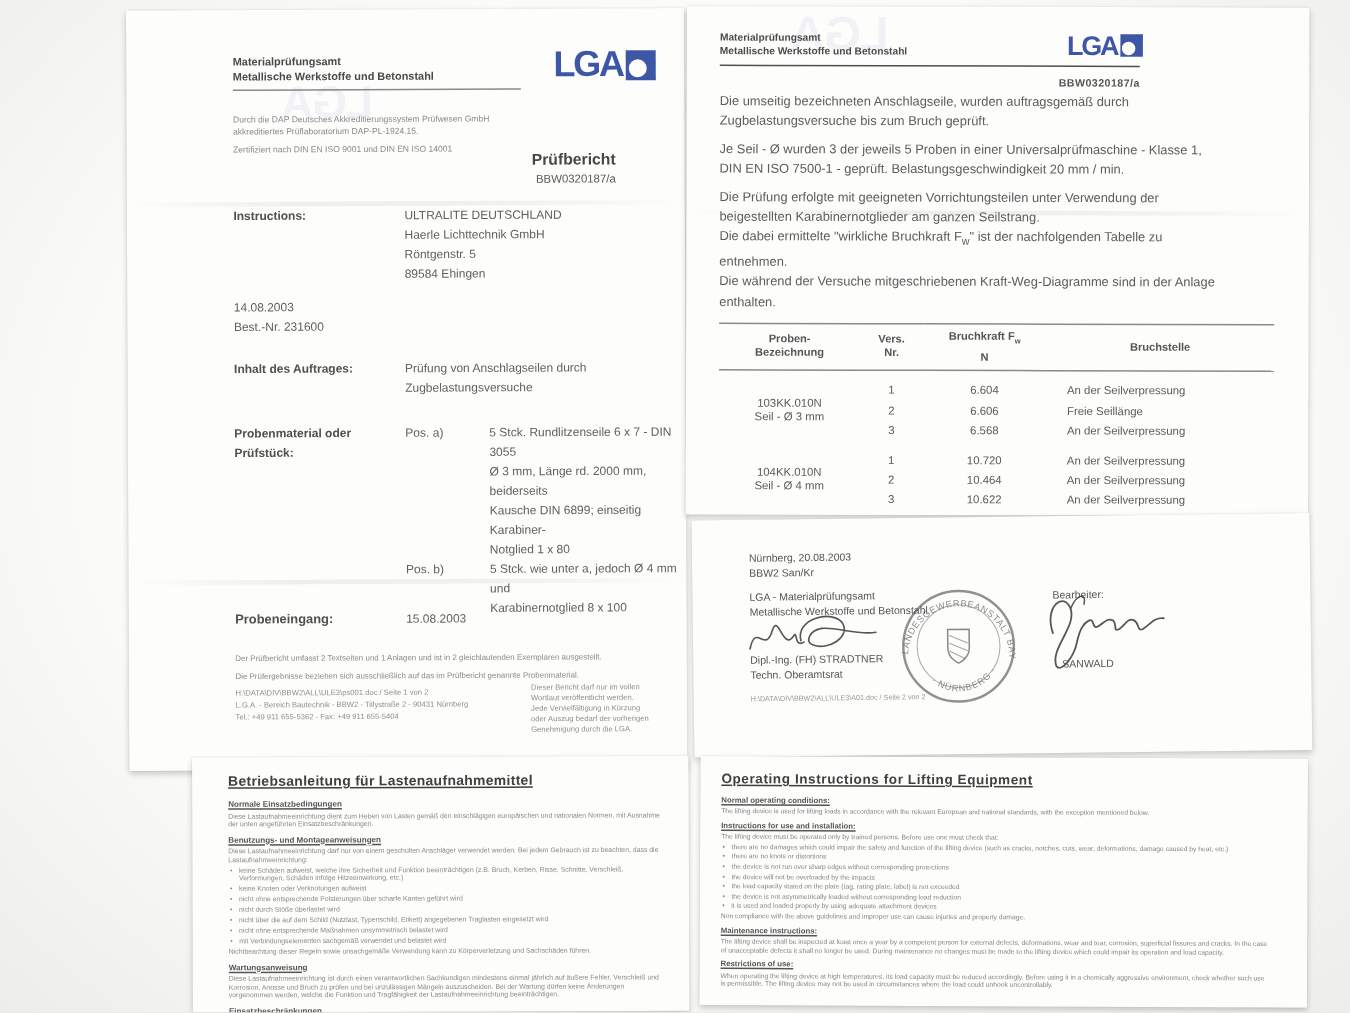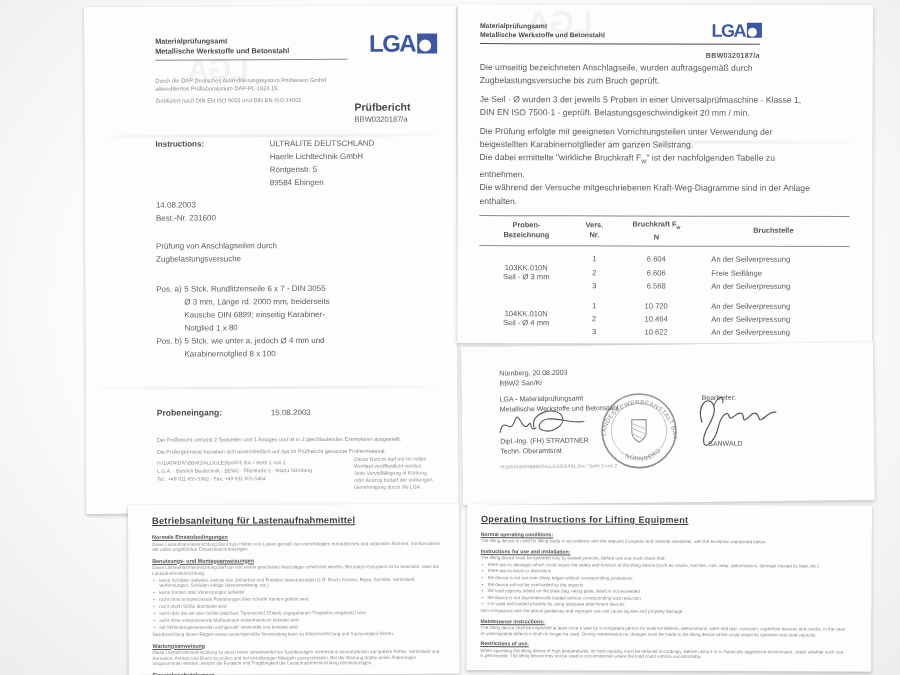--- a/index.html
+++ b/index.html
@@ -32,27 +32,27 @@
   .logo-sm .logo-sq { width:15px; height:15px; }
   .logo-sm .logo-sq::after { width:9px; height:9px; }
 
   
   .p1-header { display:flex; align-items:flex-start; padding:30px 19px 0 71px; }
   .office { font-size:7.3px; font-weight:bold; color:#4a4a4a; line-height:9.5px; }
   .p1-office { border-bottom:1px solid #8a8a8a; padding-bottom:4px; width:192px; }
   .p1-header .logo { margin-left:auto; margin-top:-4px; }
   .p1-accr { position:absolute; left:71px; top:70px; font-size:5.7px; color:#8a8a8a; line-height:8px; }
   .p1-cert { position:absolute; left:71px; top:91px; font-size:5.7px; color:#8a8a8a; }
-  .p1-report { position:absolute; left:270px; top:95px; }
+  .p1-report { position:absolute; left:270px; top:95px;text-align:right; }
   .p1-report-title { font-size:10.5px; font-weight:bold; color:#474747; }
   .p1-report-no { font-size:7.6px; color:#5a5a5a; margin-top:2px; }
   .p1-row { position:absolute; left:71px; display:flex; }
   .p1-label { width:114px; font-size:8px; font-weight:bold; color:#4f4f4f; line-height:13px; flex:none; }
   .p1-value { font-size:8px; color:#5f5f5f; line-height:13px; }
-  .pos-row { display:flex; }
+  .pos-row { display:flex;gap:28px; }
   .pos-key { width:28px; flex:none; }
   .p1-foot { position:absolute; left:71px; font-size:5.3px; color:#8a8a8a; }
   .p1-fileblock { position:absolute; left:71px; top:452px; font-size:5.1px; color:#8f8f8f; line-height:8px; }
   .p1-notice { position:absolute; left:268px; top:450px; width:102px; font-size:5.1px; color:#8f8f8f; line-height:7px; }
 
   
   .p2-header { position:absolute; left:22px; top:18px; width:280px; border-bottom:1.6px solid #4f4f4f; padding-bottom:3px; }
   .p2-header .office { font-size:6.8px; line-height:8.8px; }
   .p2-header .logo { position:absolute; right:-2px; bottom:4px; }
   .p2-number { position:absolute; left:22px; top:47px; width:280px; text-align:right; font-size:7.1px; font-weight:bold; color:#555; letter-spacing:.3px; }
@@ -140,27 +140,32 @@
     </div>
 
     <div class="p1-row" style="top:192px">
       <div class="p1-value">
         <div>14.08.2003</div>
         <div>Best.-Nr. 231600</div>
       </div>
     </div>
 
     <div class="p1-row" style="top:233px">
+      <div class="p1-label">Inhalt des Auftrages:</div>
       <div class="p1-value">
         <div>Prüfung von Anschlagseilen durch</div>
         <div>Zugbelastungsversuche</div>
       </div>
     </div>
 
     <div class="p1-row" style="top:276px">
+      <div class="p1-label">
+        <div>Probenmaterial oder</div>
+        <div>Prüfstück:</div>
+      </div>
       <div class="p1-value">
         <div class="pos-row">
           <div class="pos-key">Pos. a)</div>
           <div>
             <div>5 Stck. Rundlitzenseile 6 x 7 - DIN 3055</div>
             <div>Ø 3 mm, Länge rd. 2000 mm, beiderseits</div>
             <div>Kausche DIN 6899; einseitig Karabiner-</div>
             <div>Notglied 1 x 80</div>
           </div>
         </div>

